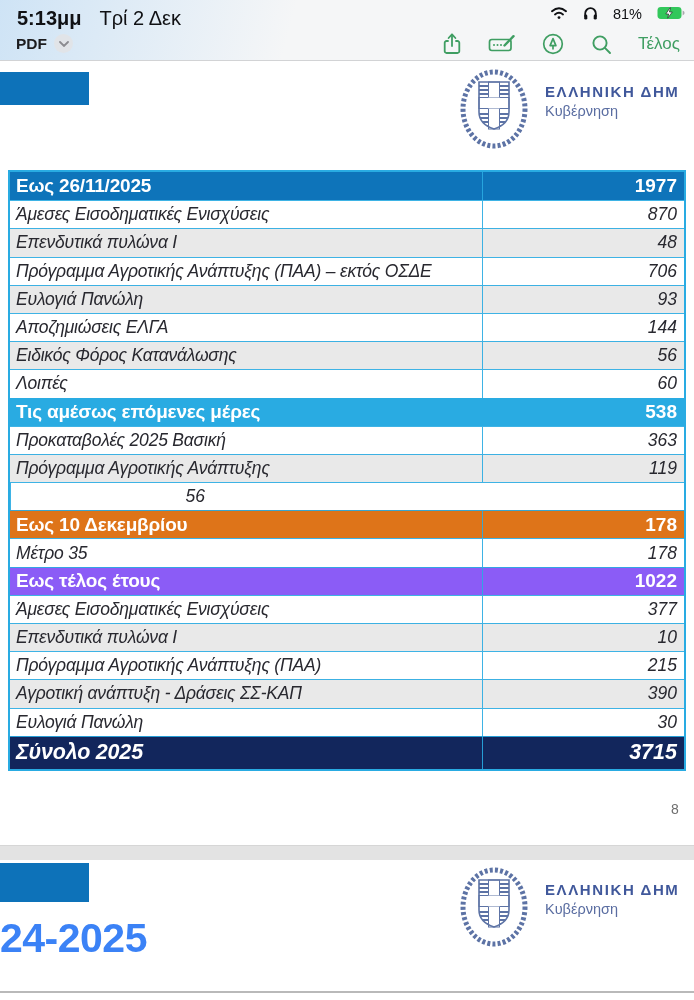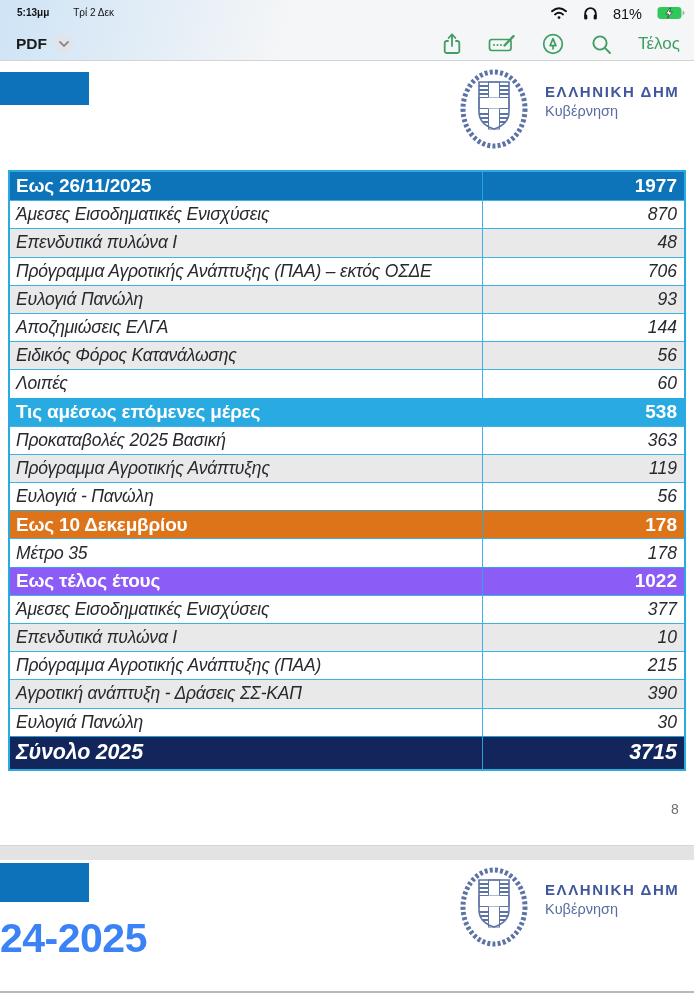--- a/index.html
+++ b/index.html
@@ -4,21 +4,21 @@
 <style>
   html,body{margin:0;padding:0;background:#d8d8d8;}
   .screen{
     position:relative;width:694px;height:1000px;overflow:hidden;
     background:#ececec;font-family:"Liberation Sans","DejaVu Sans",sans-serif;
     -webkit-font-smoothing:antialiased;
   }
   
   .chrome{position:absolute;top:0;left:0;right:0;height:60px;background:#f5f6f7;border-bottom:1px solid #d2d3d5;z-index:5;}
   .chrome .tint{position:absolute;inset:0;background:linear-gradient(105deg,rgba(168,209,244,.50),rgba(255,255,255,0) 42%);pointer-events:none;}
-  .status-left{position:absolute;left:17px;top:7px;display:flex;gap:24px;align-items:baseline;font-size:10px;color:#101114;}
+  .status-left{position:absolute;left:17px;top:7px;display:flex;gap:18px;align-items:baseline;font-size:20px;color:#101114;}
   .status-time{font-weight:bold;}
   .status-right{position:absolute;right:8px;top:6px;display:flex;gap:15px;font-size:14.5px;color:#101114;}
   .pdf-btn{position:absolute;left:16px;top:34px;display:flex;align-items:center;gap:7px;cursor:default;}
   .pdf-label{font-weight:bold;font-size:15.5px;color:#1c1c1e;}
   .chev-circle{width:19px;height:19px;border-radius:50%;background:#e1e4e8;display:flex;align-items:center;justify-content:center;}
   .tool-right{position:absolute;right:14px;top:32px;display:flex;align-items:center;gap:25px;}
   .tool-icon{display:flex;align-items:center;justify-content:center;}
   .done-label{font-size:17px;color:#3f9e62;}
   
   .scroll-area{position:absolute;top:0;left:0;right:0;bottom:0;}
@@ -138,21 +138,20 @@
           </div>
           <div class="trow data">
             <div class="tlabel">Προκαταβολές 2025 Βασική</div>
             <div class="tvalue">363</div>
           </div>
           <div class="trow data-alt">
             <div class="tlabel">Πρόγραμμα Αγροτικής Ανάπτυξης</div>
             <div class="tvalue">119</div>
           </div>
           <div class="trow data">
-            <div class="tlabel">Ευλογιά - Πανώλη</div>
             <div class="tvalue">56</div>
           </div>
           <div class="trow section-orange">
             <div class="tlabel">Εως 10 Δεκεμβρίου</div>
             <div class="tvalue">178</div>
           </div>
           <div class="trow data">
             <div class="tlabel">Μέτρο 35</div>
             <div class="tvalue">178</div>
           </div>

